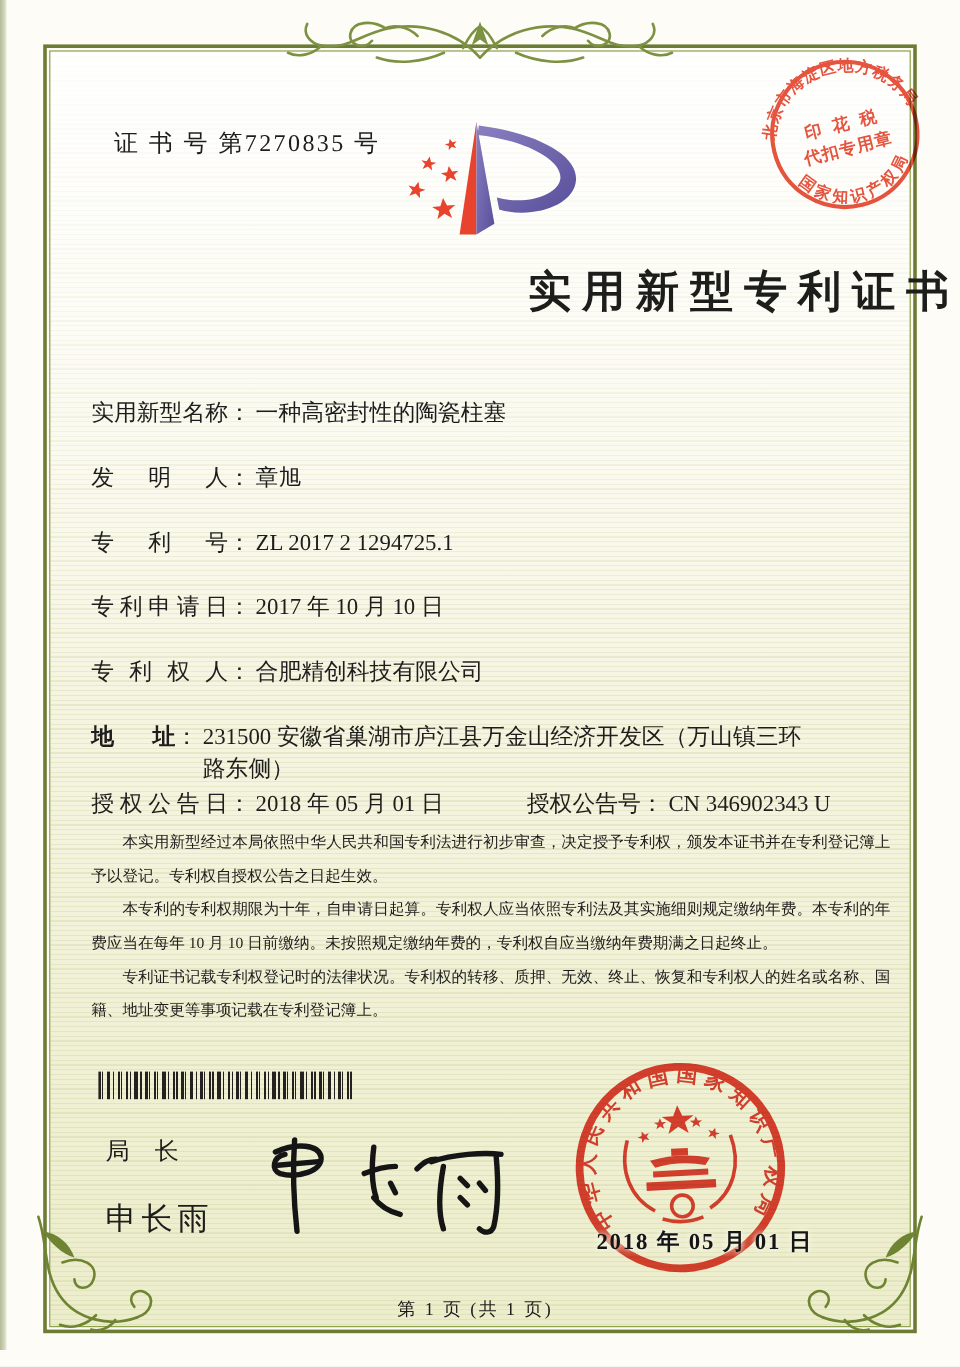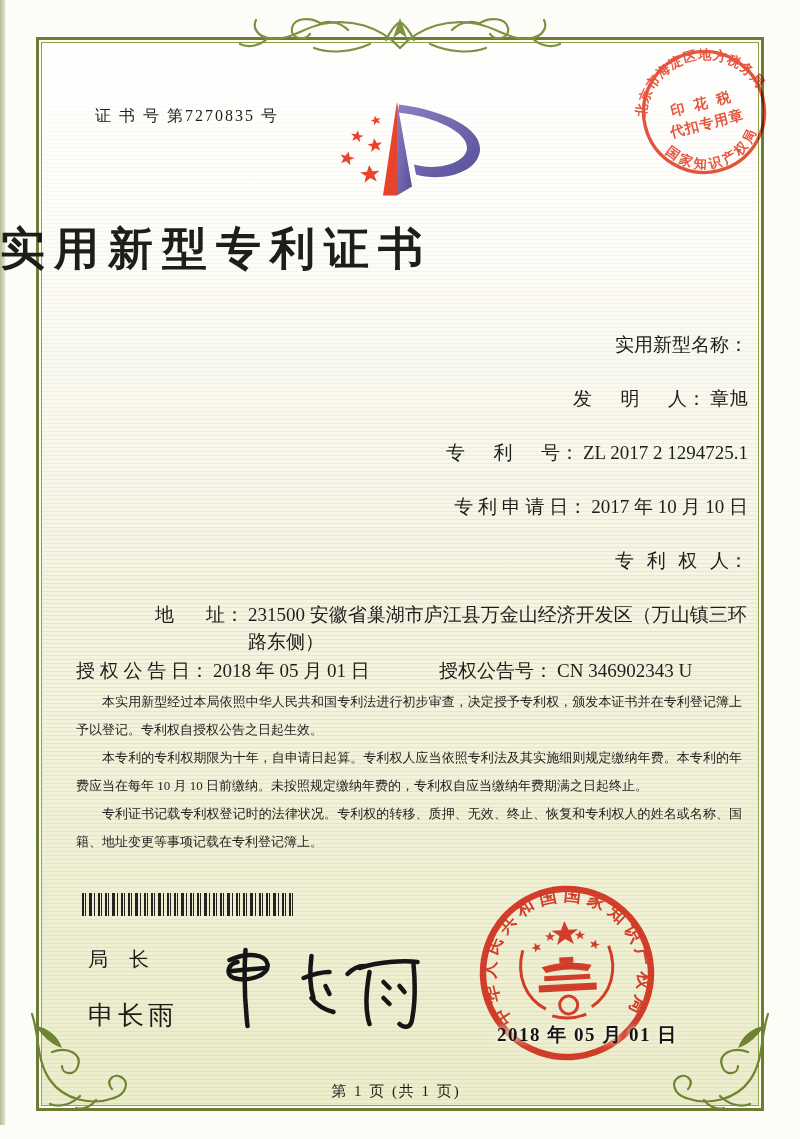--- a/index.html
+++ b/index.html
@@ -19,29 +19,29 @@
   .frame-bg{position:absolute;inset:3px;
     background:
       repeating-linear-gradient(180deg, rgba(196,203,150,.30) 0 1px, rgba(255,255,255,0) 1px 4px),
       linear-gradient(180deg,#fdfcf4 0%,#faf8ea 22%,#f5f4e0 55%,#efefd2 85%,#ecedcb 100%);}
   .frame-bg::after{content:"";position:absolute;left:0;right:0;top:0;height:540px;
     background:linear-gradient(180deg,rgba(255,255,255,.9),rgba(255,255,255,0));}
   .ornament{position:absolute;}
   .top-ornament{left:230px;top:8px;width:340px;height:58px;}
   .corner-left{left:22px;top:1008px;width:115px;height:105px;}
   .corner-right{left:663px;top:1008px;width:115px;height:105px;transform:scaleX(-1);}
-  .cert-no{position:absolute;left:95px;top:106px;font-size:16px;letter-spacing:2px;}
+  .cert-no{position:absolute;left:95px;top:106px;font-size:20px;letter-spacing:2px;}
   .logo{position:absolute;left:330px;top:98px;width:160px;height:106px;}
-  .title{position:absolute;left:0;right:0;top:219px;text-align:left;
-    font-size:45px;font-weight:700;letter-spacing:9px;}
+  .title{position:absolute;left:0;right:0;top:219px;text-align:right;
+    font-size:36px;font-weight:700;letter-spacing:9px;}
   .fields{position:absolute;left:76px;top:331px;right:52px;font-size:19px;}
-  .frow{display:flex;margin-bottom:27px;line-height:27px;justify-content:flex-end;}
+  .frow{display:flex;margin-bottom:27px;line-height:27px;}
   .flabel{display:inline-block;width:114px;flex:none;
     text-align:justify;text-align-last:justify;}
-  .flabel.short{width:70px;}
+  .flabel.short{width:70px;font-weight:bold;}
   .fvalue{margin-left:4px;}
   .frow.address{margin-bottom:2px;}
   .frow.address .fvalue{width:500px;}
   .grant-row{position:relative;display:flex;line-height:27px;}
   .grant-right{position:absolute;left:363px;top:0;display:flex;}
   .paras{position:absolute;left:76px;right:58px;top:688px;
     font-size:13px;line-height:28px;text-align:justify;}
   .paras p{margin:0;text-indent:2em;}
   .barcode{position:absolute;left:82px;top:893px;width:212px;height:23px;
     background:repeating-linear-gradient(90deg,
@@ -138,39 +138,41 @@
       <path d="M69 6 C115 12 152 30 150 52 C148 74 112 84 86 76 L84 66 C108 73 136 64 137 50 C138 34 106 18 68 14 Z"></path>
     </g>
   </svg>
 
   <div class="title">实用新型专利证书</div>
 
   <div class="fields">
     <div class="frow">
       <span class="flabel">实用新型名称</span>
         <span>：</span>
+        <span class="fvalue">一种高密封性的陶瓷柱塞</span>
     </div>
     <div class="frow">
       <span class="flabel">发明人</span>
         <span>：</span>
         <span class="fvalue">章旭</span>
     </div>
     <div class="frow">
       <span class="flabel">专利号</span>
         <span>：</span>
         <span class="fvalue">ZL 2017 2 1294725.1</span>
     </div>
     <div class="frow">
       <span class="flabel">专利申请日</span>
         <span>：</span>
         <span class="fvalue">2017 年 10 月 10 日</span>
     </div>
     <div class="frow">
       <span class="flabel">专利权人</span>
         <span>：</span>
+        <span class="fvalue">合肥精创科技有限公司</span>
     </div>
     <div class="frow address">
       <span class="flabel short">地址</span>
         <span>：</span>
         <span class="fvalue">231500 安徽省巢湖市庐江县万金山经济开发区（万山镇三环路东侧）</span>
     </div>
     <div class="grant-row">
       <span class="flabel">授权公告日</span>
         <span>：</span>
         <span class="fvalue">2018 年 05 月 01 日</span>

